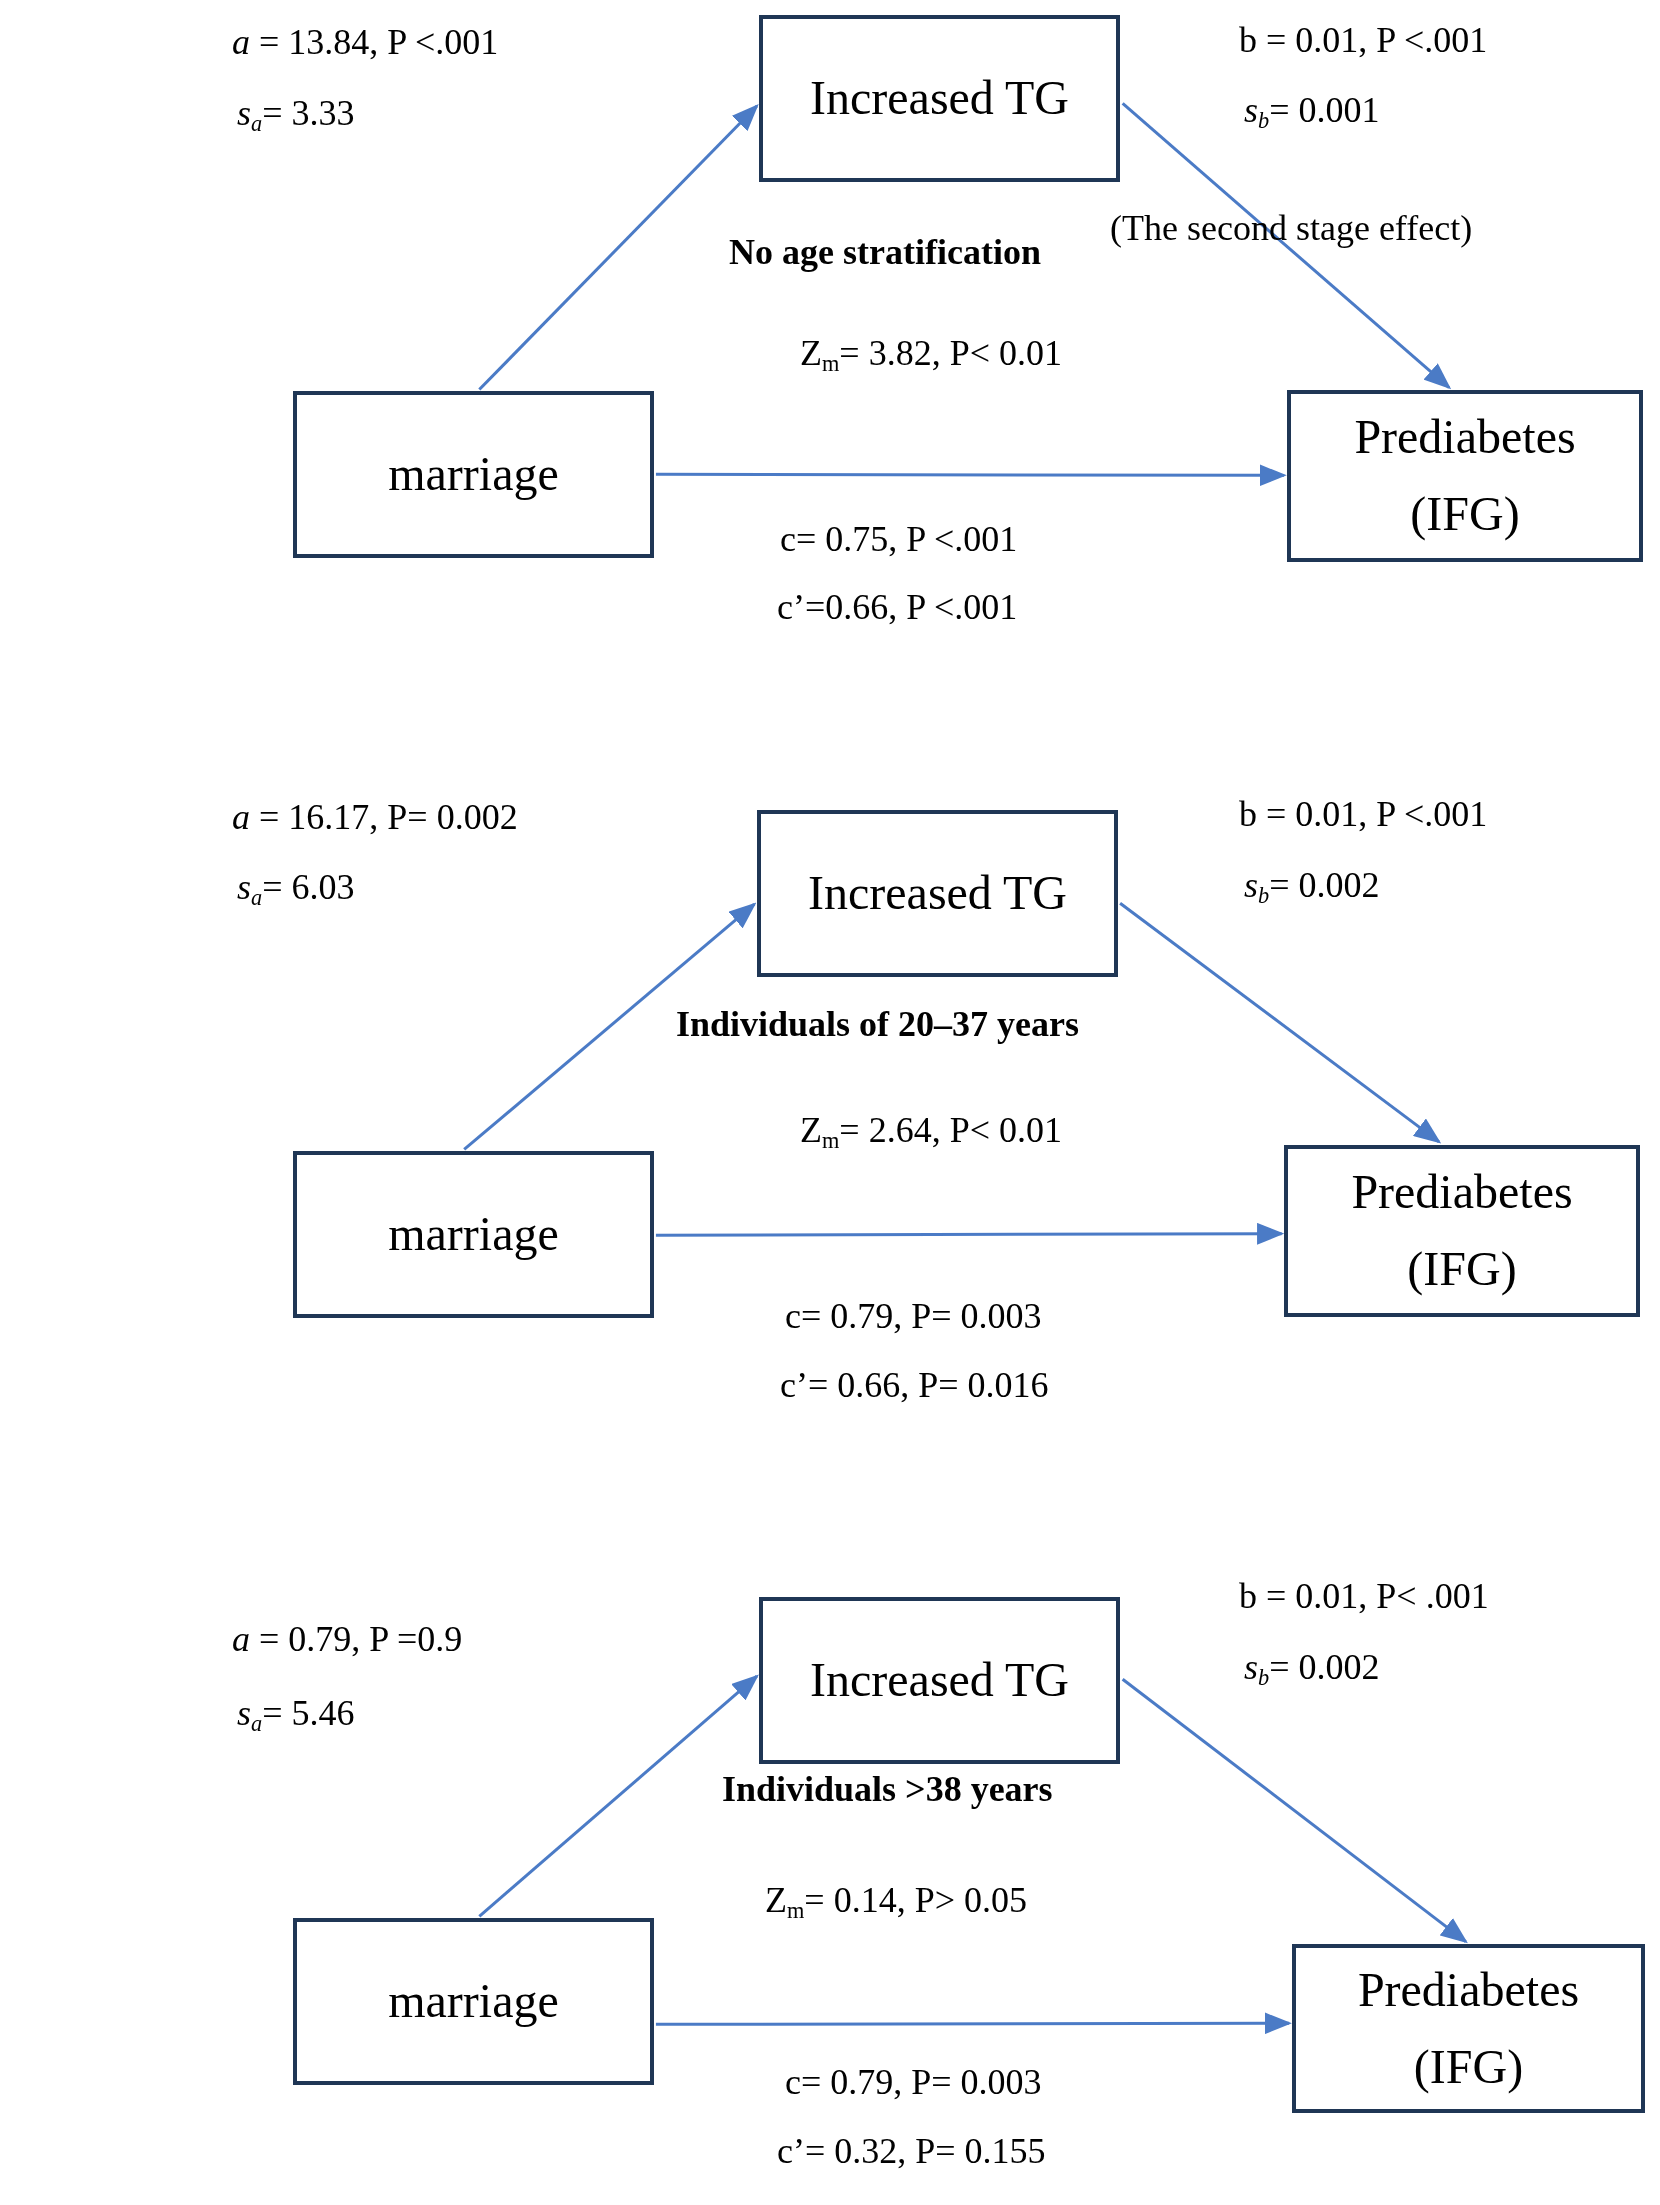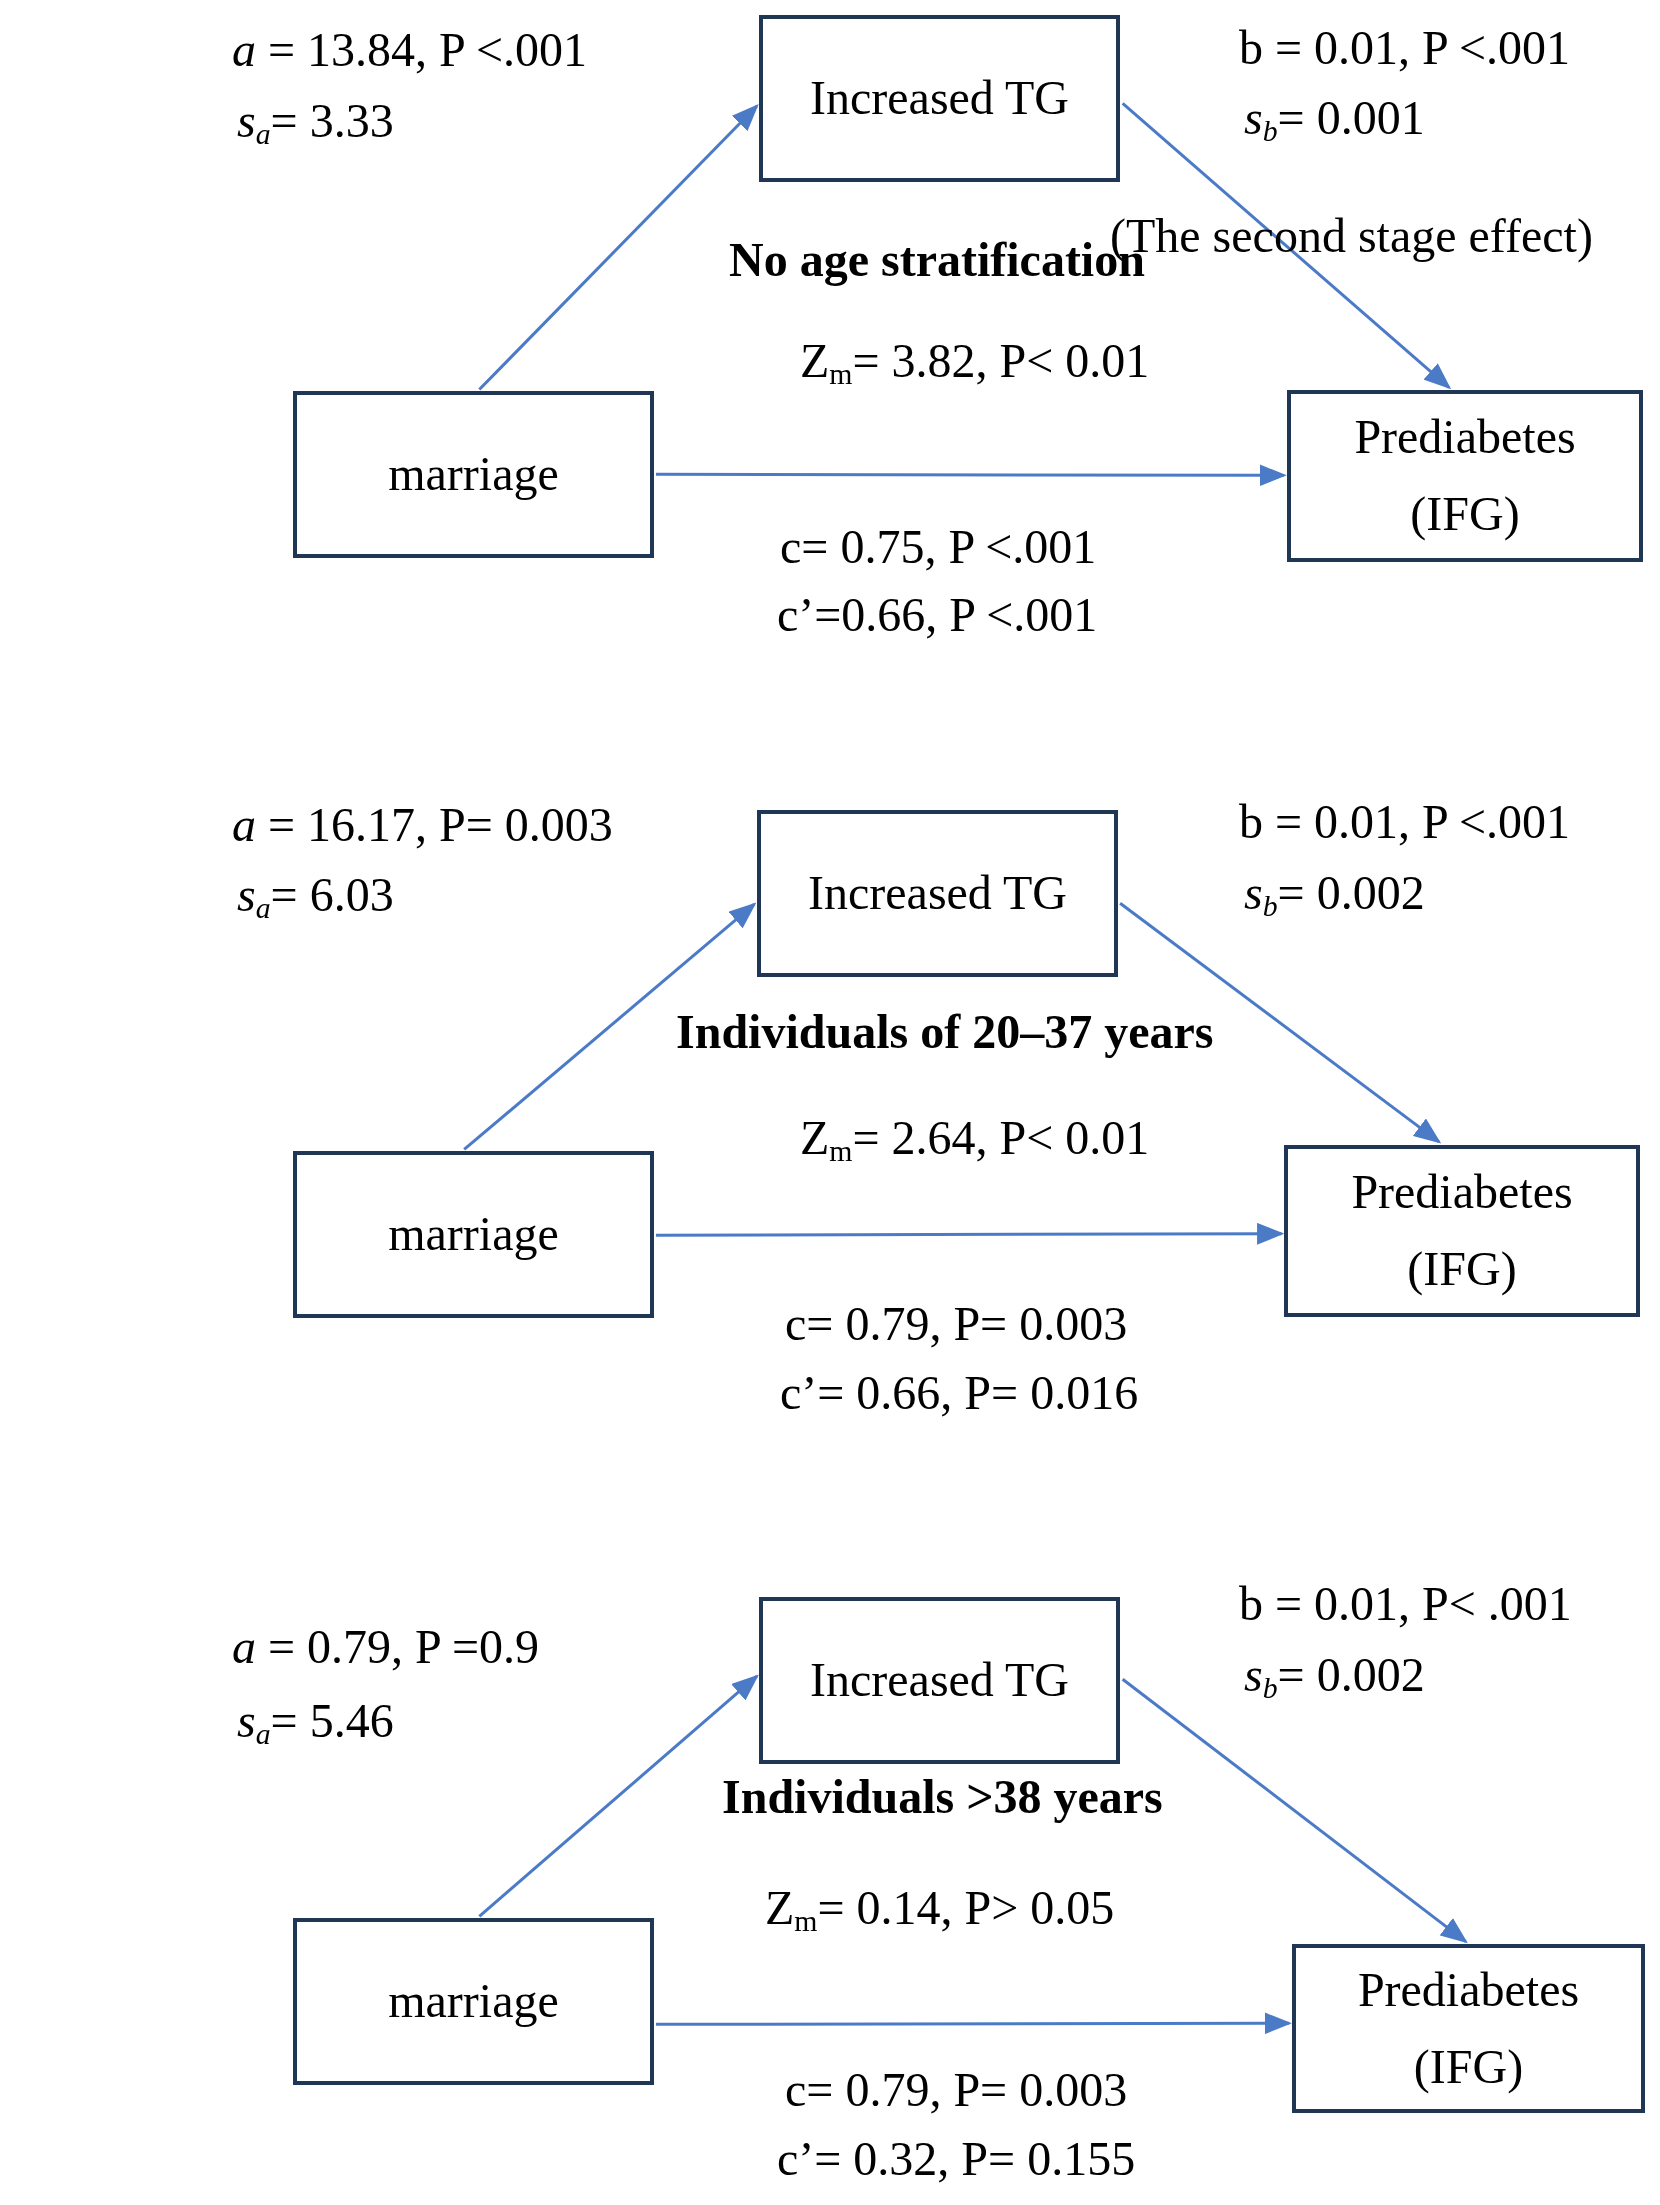--- a/index.html
+++ b/index.html
@@ -1,19 +1,19 @@
 <!DOCTYPE html>
 <html style="font-size:8px"><head>
 <meta charset="utf-8">
 <style>
   html,body{margin:0;padding:0;background:#ffffff;}
   body{width:1660px;height:2205px;overflow:hidden;
        font-family:"Liberation Serif","DejaVu Serif",serif;color:#010101;}
   .canvas{position:relative;width:1660px;height:2205px;background:#ffffff;}
-  .t{position:absolute;font-size:48px;line-height:1.25;white-space:nowrap;}
+  .t{position:absolute;font-size:36px;line-height:1.25;white-space:nowrap;}
   .heading{font-weight:bold;}
   .it{font-style:italic;}
   sub{font-size:62%;vertical-align:-0.25em;line-height:0;font-style:inherit;}
   .box{position:absolute;border:4.5px solid #1f3655;background:#ffffff;
        display:flex;flex-direction:column;align-items:center;justify-content:center;
        font-size:48px;text-align:left;line-height:1.6;box-sizing:border-box;}
   svg.arrows{position:absolute;left:0;top:0;width:1660px;height:2205px;pointer-events:none;}
   svg.arrows line{stroke:#4b7bc6;stroke-width:6;}
 </style>
 </head>
@@ -68,21 +68,21 @@
   </div>
   <div class="box" style="left:1287px;top:390px;width:356px;height:172px">
     <span>Prediabetes</span>
     <span>(IFG)</span>
   </div>
 
   <div class="t" style="left:780px;top:517px">c= 0.75, P &lt;.001</div>
   <div class="t" style="left:777px;top:585px">c’=0.66, P &lt;.001</div>
 
   <div class="t" style="left:232px;top:795px">
-    <span class="it">a</span><span> = 16.17, P= 0.003</span>
+    <span class="it">a</span><span> = 16.17, P= 0.002</span>
   </div>
   <div class="t" style="left:237px;top:865px">
     <span class="it">s</span><sub class="it">a</sub><span>= 6.03</span>
   </div>
 
   <div class="box" style="left:757px;top:810px;width:361px;height:167px">
     <span>Increased TG</span>
   </div>
 
   <div class="t" style="left:1239px;top:792px">b = 0.01, P &lt;.001</div>

